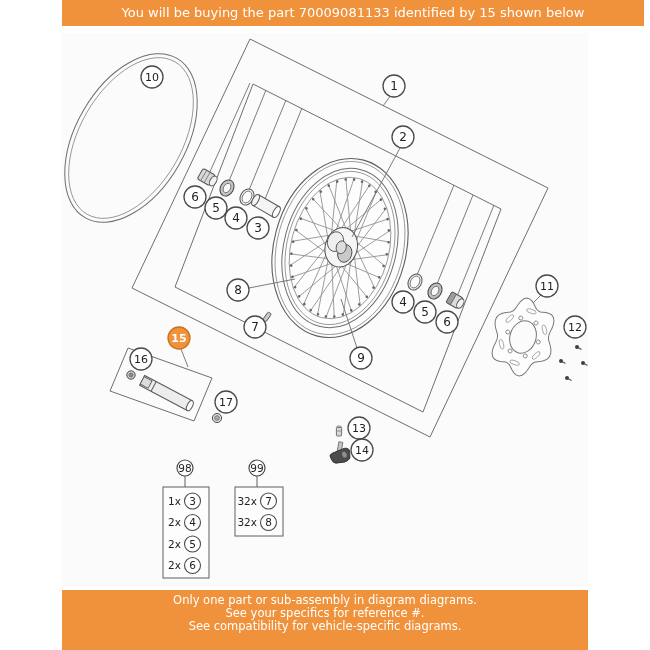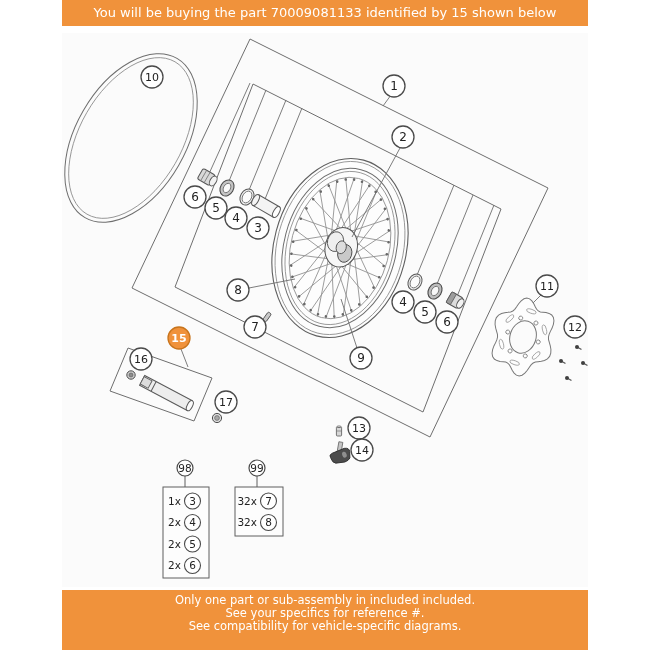--- a/index.html
+++ b/index.html
@@ -1,18 +1,18 @@
 <!DOCTYPE html>
 <html style="--accent: #F0923B;"><head>
 <meta charset="utf-8">
 <style>
   html,body{margin:0;padding:0;background:#ffffff;}
   body{width:650px;height:650px;position:relative;overflow:hidden;
        font-family:"DejaVu Sans","Liberation Sans",sans-serif;}
-  .banner{position:absolute;left:62px;top:0;width:526px;height:26px;
+  .banner{position:absolute;left:62px;top:0;width:582px;height:26px;
           background:var(--accent,#F0923B);color:#fff;font-size:13px;
           line-height:26px;text-align:center;white-space:nowrap;}
   .panel{position:absolute;left:62px;top:33px;width:526px;height:554px;
          background:#FBFBFB;}
   .diagram-svg{position:absolute;left:0;top:0;}
   .footer{position:absolute;left:62px;top:590px;width:526px;height:60px;
           background:var(--accent,#F0923B);color:#fff;text-align:center;
           padding-top:4px;box-sizing:border-box;}
   .footer div{font-size:11.5px;line-height:13px;}
   .dline{stroke:#6e6e6e;stroke-width:1;fill:none;}
@@ -351,16 +351,16 @@
         <text x="141" y="363" text-anchor="middle" font-size="11" font-weight="normal" fill="#222222">16</text>
       </g>
       <g>
         <circle cx="226" cy="402" r="11" fill="#ffffff" stroke="#4a4a4a" stroke-width="1.3"></circle>
         <text x="226" y="406" text-anchor="middle" font-size="11" font-weight="normal" fill="#222222">17</text>
       </g>
     </g>
 </svg>
 
 <div class="footer">
-  <div>Only one part or sub-assembly in included included.</div>
+  <div>Only one part or sub-assembly in diagram diagrams.</div>
   <div>See your specifics for reference #.</div>
   <div>See compatibility for vehicle-specific diagrams.</div>
 </div>
 
 </body></html>

